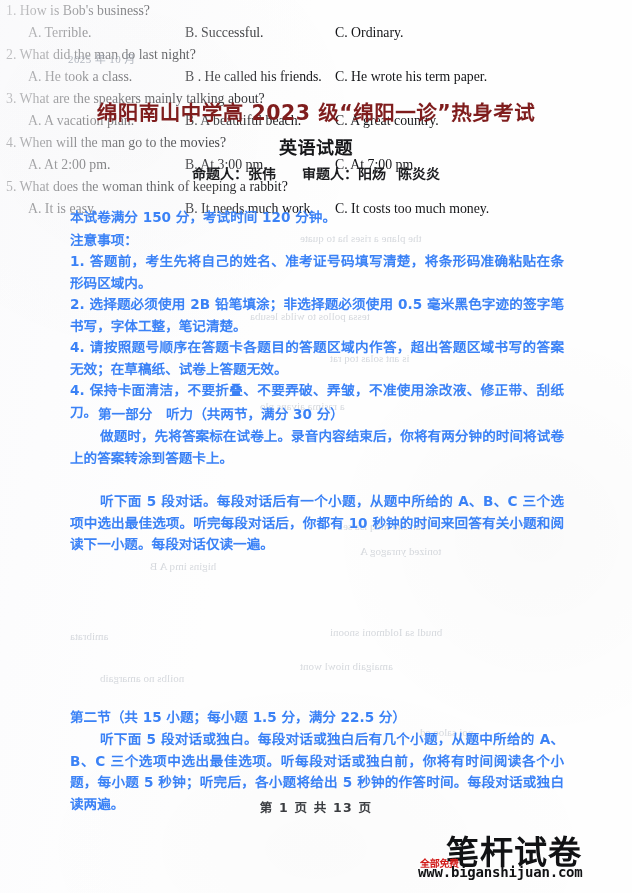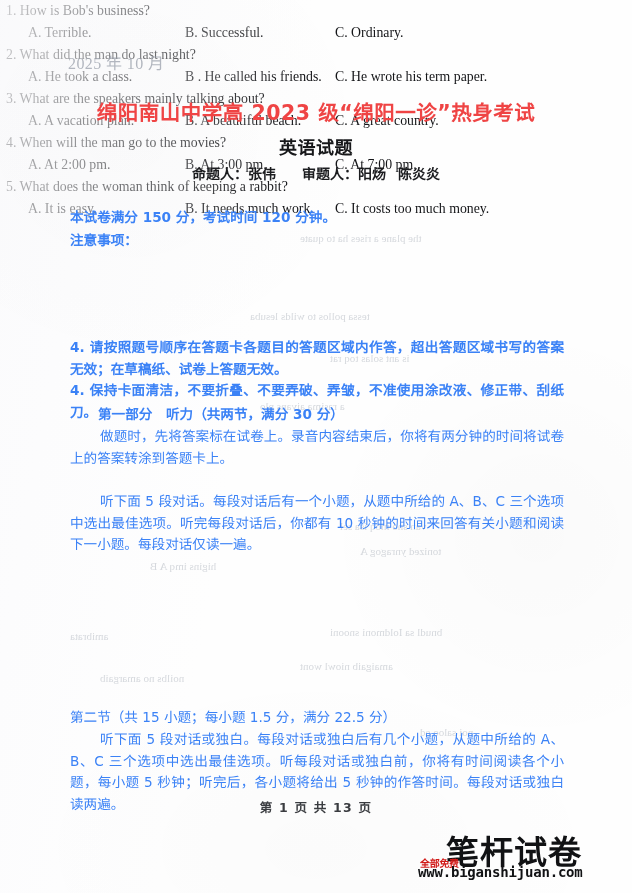--- a/index.html
+++ b/index.html
@@ -29,35 +29,35 @@
       radial-gradient(ellipse 70% 30% at 50% 95%, rgba(0,0,0,0.01), rgba(0,0,0,0) 70%),
       linear-gradient(100deg, rgba(250,250,252,0.8), rgba(255,255,255,0) 40%);
     pointer-events: none;
     z-index: 1;
   }
   .layer { position: absolute; z-index: 3; }
 
   
   #date-line {
     left: 68px; top: 50px;
-    font-size: 16px;
+    font-size: 11px;
     color: #9aa0ab;
     letter-spacing: .4px;
     opacity: .75;
     filter: blur(0.25px);
   }
 
   
   #title-main {
     left: 0; top: 96px; width: 632px;
     text-align: center;
     font-family: "DejaVu Sans", "Liberation Sans", sans-serif;
     font-size: 20.5px;
     font-weight: 700;
-    color: #ef4444;
+    color: #7f1d1d;
     letter-spacing: .5px;
   }
   #title-sub {
     left: 0; top: 133px; width: 632px;
     text-align: center;
     font-family: "DejaVu Sans", "Liberation Sans", sans-serif;
     font-size: 18px;
     font-weight: 700;
     color: #17181a;
     letter-spacing: .5px;
@@ -81,21 +81,21 @@
     line-height: 21.5px;
     color: #3b82f6;
     text-align: justify;
   }
   .cn-bold {
     font-family: "DejaVu Sans", "Liberation Sans", sans-serif;
     font-weight: 700;
   }
   .cn-reg {
     font-family: "DejaVu Sans", "Liberation Sans", sans-serif;
-    font-weight: 400;
+    font-weight: 700;
   }
   .indent { text-indent: 30px; }
 
   #score-line { top: 207px; }
   #notes-head { top: 230px; }
   .note { }
   #note-1 { top: 251px; }
   #note-2 { top: 294px; }
   #note-3 { top: 337px; }
   #note-4 { top: 380px; }
@@ -215,20 +215,22 @@
 
   <div class="layer" id="title-main">绵阳南山中学高 2023 级“绵阳一诊”热身考试</div>
   <div class="layer" id="title-sub">英语试题</div>
 
   <div class="layer" id="credits">
     <span>命题人：</span><span>张伟</span><span class="gap"></span><span>审题人：</span><span>阳炀</span><span class="gap-s"></span><span>陈炎炎</span>
   </div>
 
   <div class="layer bodytext cn-bold" id="score-line">本试卷满分 150 分，考试时间 120 分钟。</div>
   <div class="layer bodytext cn-bold" id="notes-head">注意事项：</div>
+  <div class="layer bodytext cn-bold note" id="note-1">1. 答题前，考生先将自己的姓名、准考证号码填写清楚，将条形码准确粘贴在条形码区域内。</div>
+  <div class="layer bodytext cn-bold note" id="note-2">2. 选择题必须使用 2B 铅笔填涂；非选择题必须使用 0.5 毫米黑色字迹的签字笔书写，字体工整，笔记清楚。</div>
   <div class="layer bodytext cn-bold note" id="note-3">4. 请按照题号顺序在答题卡各题目的答题区域内作答，超出答题区域书写的答案无效；在草稿纸、试卷上答题无效。</div>
   <div class="layer bodytext cn-bold note" id="note-4">4. 保持卡面清洁，不要折叠、不要弄破、弄皱，不准使用涂改液、修正带、刮纸刀。</div>
 
   <div class="layer bodytext cn-bold" id="part-one-head">第一部分　听力（共两节，满分 30 分）</div>
   <div class="layer bodytext cn-reg indent" id="part-one-intro">做题时，先将答案标在试卷上。录音内容结束后，你将有两分钟的时间将试卷上的答案转涂到答题卡上。</div>
 
   <div class="layer bodytext cn-reg indent" id="sec-one-intro">听下面 5 段对话。每段对话后有一个小题，从题中所给的 A、B、C 三个选项中选出最佳选项。听完每段对话后，你都有 10 秒钟的时间来回答有关小题和阅读下一小题。每段对话仅读一遍。</div>
 
   <div id="questions">
 

